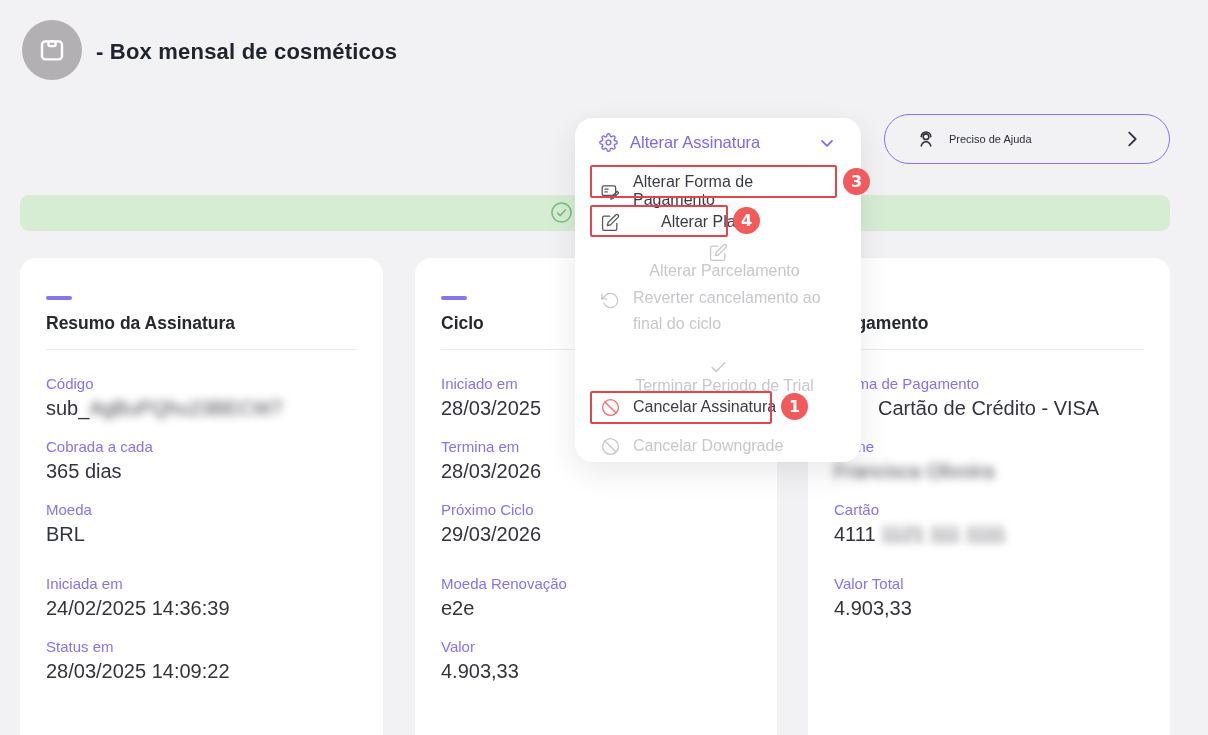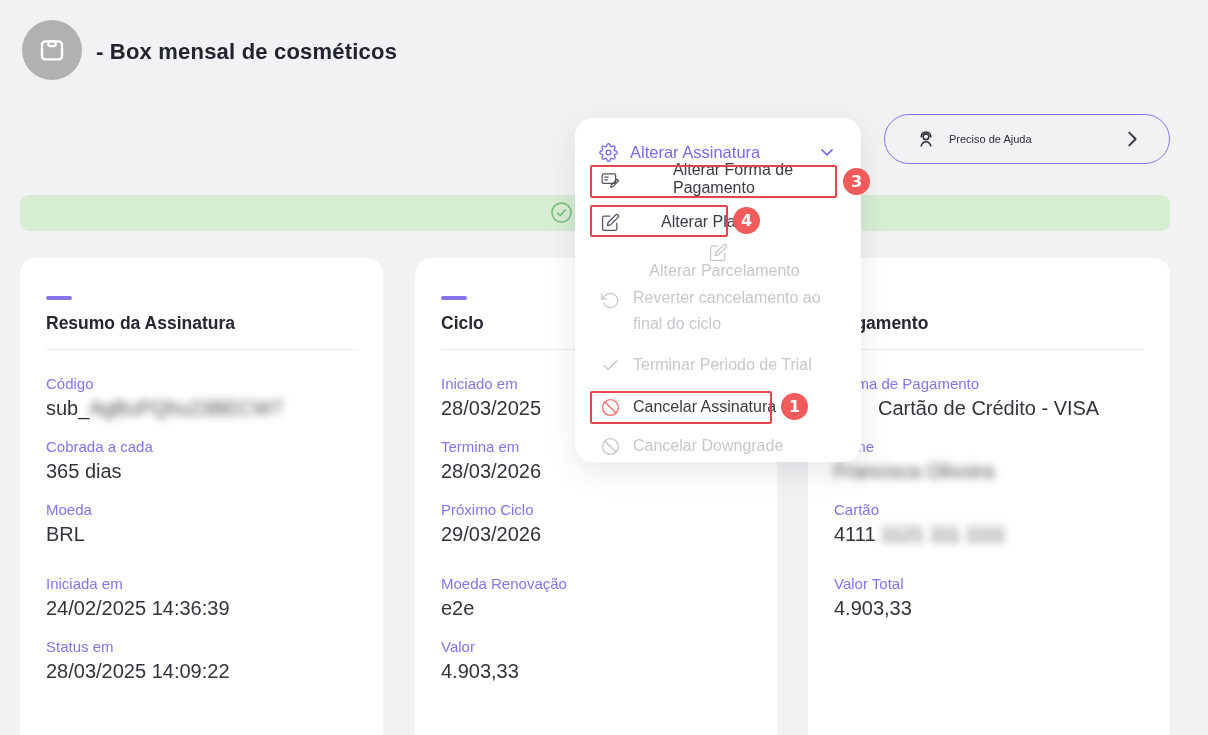--- a/index.html
+++ b/index.html
@@ -51,22 +51,22 @@
   .field .f-value { font-size:20px; color:#33333d; }
   .f-value .blur { filter:blur(4px); color:#4a4a52; }
   .f-value.offset { padding-left:44px; }
   
   .dropdown {
     position:absolute; left:575px; top:118px; width:286px; height:344px;
     background:#ffffff; border-radius:18px; z-index:10;
     box-shadow:0 10px 30px rgba(40,40,60,0.10);
   }
   .dd-trigger {
-    position:absolute; left:0; top:4px; width:100%; height:44px;
-    display:flex; align-items:flex-end; padding:4px 24px; cursor:pointer;
+    position:absolute; left:0; top:11px; width:100%; height:44px;
+    display:flex; align-items:flex-start; padding:4px 24px; cursor:pointer;
   }
   .dd-trigger .t-label { margin-left:12px; font-size:16.5px; color:#7b68ee; font-weight:500; flex:1; }
   .menu-item {
     position:absolute; left:0; width:100%; height:38px;
     display:flex; align-items:center; padding:0 26px; cursor:pointer;
     font-size:16px; color:#3a3b45;
   }
   .menu-item .mi-label { margin-left:13px; }
   .menu-item.disabled { color:#c7c7cd; cursor:default; }
   .menu-item.multiline { align-items:flex-start; height:64px; }
@@ -206,21 +206,21 @@
         </svg>
       </span>
       <span class="t-label">Alterar Assinatura</span>
       <span style="display:flex;">
         <svg width="20" height="20" viewBox="0 0 24 24" fill="none" stroke="#7b68ee" stroke-width="2" stroke-linecap="round" stroke-linejoin="round">
           <polyline points="6 9.5 12 15.5 18 9.5"></polyline>
         </svg>
       </span>
     </div>
 
-    <div class="menu-item" style="top:42px;gap:40px;">
+    <div class="menu-item" style="top:54px;">
       <span class="mi-icon">
         <svg width="19" height="19" viewBox="0 0 24 24" fill="none" stroke="#53545e" stroke-width="1.6" stroke-linecap="round" stroke-linejoin="round">
           <rect x="1.5" y="5" width="17" height="12" rx="2"></rect>
           <path d="M5 9h4"></path>
             <path d="M5 12.5h3"></path>
           <path d="M20.3 11.7l2 2L15 21l-2.7.7.7-2.7z"></path>
         </svg>
       </span>
       <span class="mi-label">Alterar Forma de Pagamento</span>
     </div>
@@ -248,21 +248,21 @@
     <div class="menu-item disabled multiline" style="top:165px;">
       <span class="mi-icon">
         <svg width="19" height="19" viewBox="0 0 24 24" fill="none" stroke="currentColor" stroke-width="1.6" stroke-linecap="round" stroke-linejoin="round">
           <polyline points="1 4 1 10 7 10"></polyline>
           <path d="M3.51 15a9 9 0 1 0 2.13-9.36L1 10"></path>
         </svg>
       </span>
       <span class="mi-label">Reverter cancelamento ao final do ciclo</span>
     </div>
 
-    <div class="menu-item disabled" style="top:228px;">
+    <div class="menu-item disabled" style="top:240px;flex-direction:column;">
       <span class="mi-icon">
         <svg width="19" height="19" viewBox="0 0 24 24" fill="none" stroke="currentColor" stroke-width="1.8" stroke-linecap="round" stroke-linejoin="round">
           <polyline points="20 6 9 17 4 12"></polyline>
         </svg>
       </span>
       <span class="mi-label">Terminar Periodo de Trial</span>
     </div>
 
     <div class="menu-item" style="top:270px;">
       <span class="mi-icon danger-icon">

